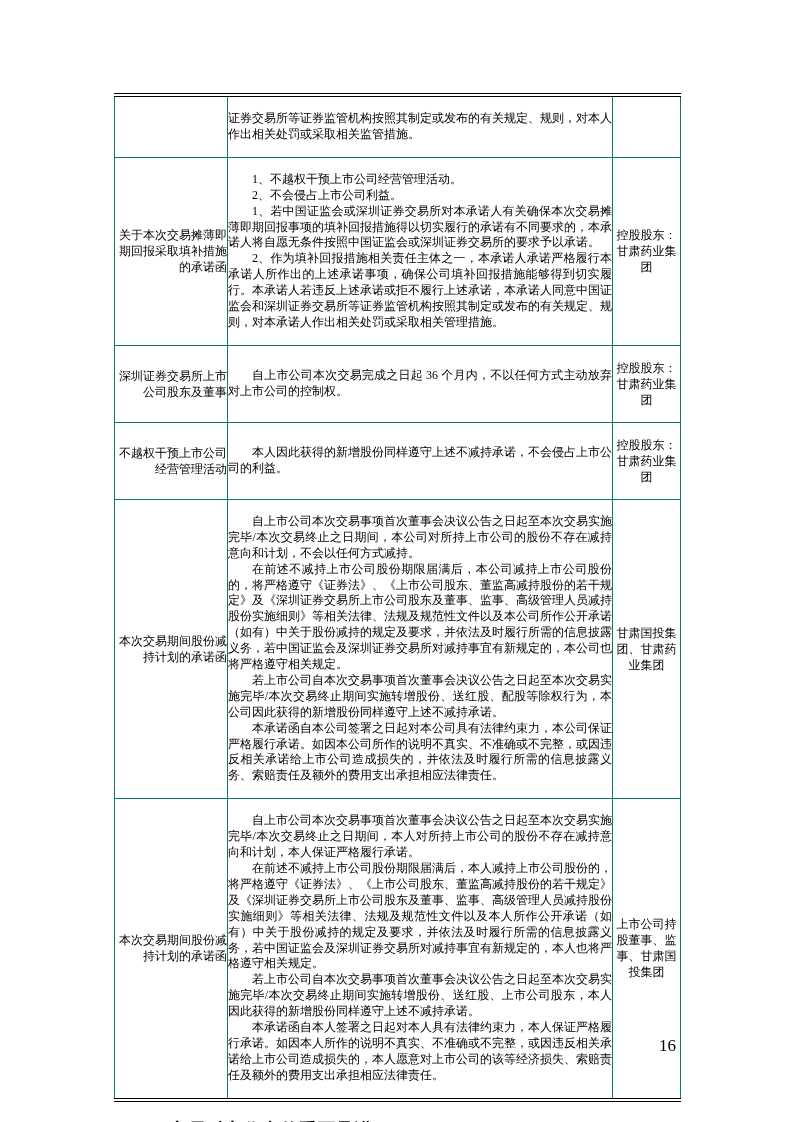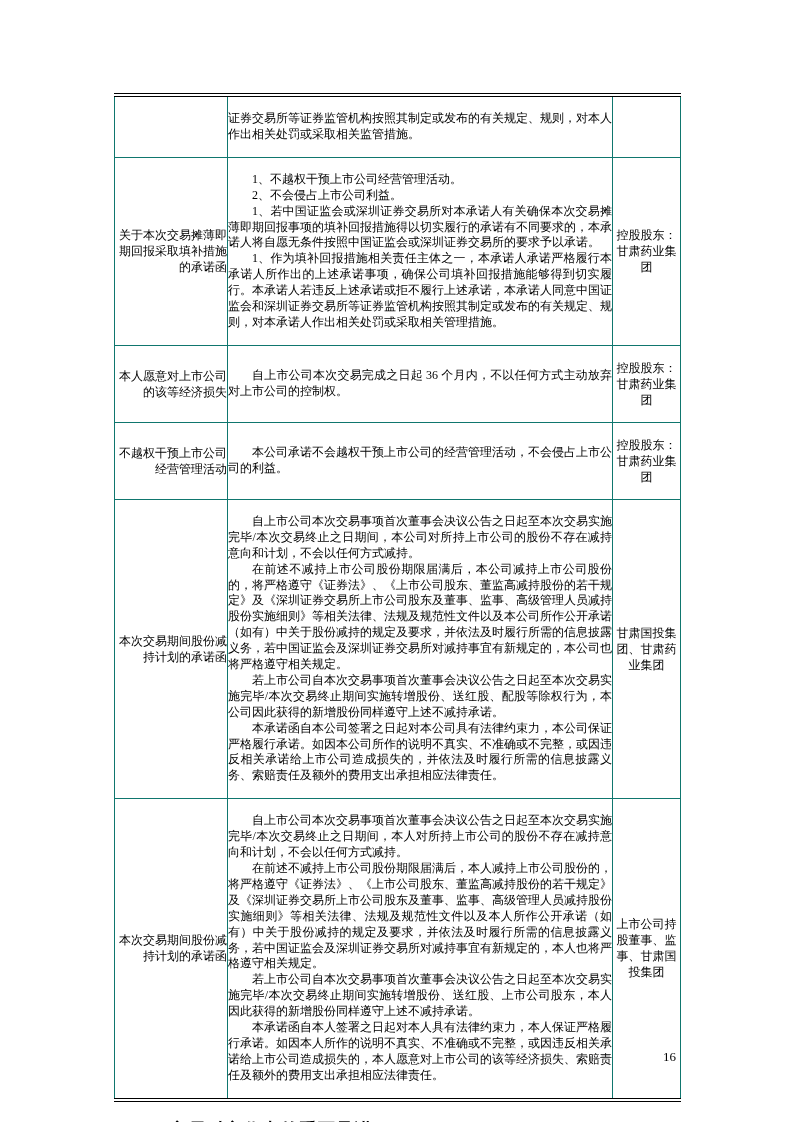--- a/index.html
+++ b/index.html
@@ -78,23 +78,22 @@
     font-weight:bold;
     text-align:center;
     vertical-align:middle;
     height:27px;
     padding:1px 2px;
   }
   .page-number {
     position:absolute;
     top:1036px;
     right:118px;
-    font-size:13px;
+    font-size:17px;
     font-family:"Liberation Serif","DejaVu Serif",serif;
-    margin-top:13px;
   }
 </style>
 </head>
 <body>
 
 <div class="page">
   <div class="content">
 
     <table class="doc">
       <colgroup>
@@ -110,56 +109,56 @@
           </td>
           <td class="party-cell"></td>
         </tr>
 
         <tr class="r2">
           <td class="item-cell">关于本次交易摊薄即期回报采取填补措施的承诺函</td>
           <td class="content-cell">
             <p>1、不越权干预上市公司经营管理活动。</p>
             <p>2、不会侵占上市公司利益。</p>
             <p>1、若中国证监会或深圳证券交易所对本承诺人有关确保本次交易摊薄即期回报事项的填补回报措施得以切实履行的承诺有不同要求的，本承诺人将自愿无条件按照中国证监会或深圳证券交易所的要求予以承诺。</p>
-            <p>1、作为填补回报措施相关责任主体之一，本承诺人承诺严格履行本承诺人所作出的上述承诺事项，确保公司填补回报措施能够得到切实履行。本承诺人若违反上述承诺或拒不履行上述承诺，本承诺人同意中国证监会和深圳证券交易所等证券监管机构按照其制定或发布的有关规定、规则，对本承诺人作出相关处罚或采取相关管理措施。</p>
+            <p>2、作为填补回报措施相关责任主体之一，本承诺人承诺严格履行本承诺人所作出的上述承诺事项，确保公司填补回报措施能够得到切实履行。本承诺人若违反上述承诺或拒不履行上述承诺，本承诺人同意中国证监会和深圳证券交易所等证券监管机构按照其制定或发布的有关规定、规则，对本承诺人作出相关处罚或采取相关管理措施。</p>
           </td>
           <td class="party-cell">控股股东：甘肃药业集团</td>
         </tr>
 
         <tr class="r3">
-          <td class="item-cell">本人愿意对上市公司的该等经济损失</td>
+          <td class="item-cell">深圳证券交易所上市公司股东及董事</td>
           <td class="content-cell">
             <p>自上市公司本次交易完成之日起 36 个月内，不以任何方式主动放弃对上市公司的控制权。</p>
           </td>
           <td class="party-cell">控股股东：甘肃药业集团</td>
         </tr>
 
         <tr class="r4">
           <td class="item-cell">不越权干预上市公司经营管理活动</td>
           <td class="content-cell">
-            <p>本公司承诺不会越权干预上市公司的经营管理活动，不会侵占上市公司的利益。</p>
+            <p>本人因此获得的新增股份同样遵守上述不减持承诺，不会侵占上市公司的利益。</p>
           </td>
           <td class="party-cell">控股股东：甘肃药业集团</td>
         </tr>
 
         <tr class="r5">
           <td class="item-cell">本次交易期间股份减持计划的承诺函</td>
           <td class="content-cell">
             <p>自上市公司本次交易事项首次董事会决议公告之日起至本次交易实施完毕/本次交易终止之日期间，本公司对所持上市公司的股份不存在减持意向和计划，不会以任何方式减持。</p>
             <p>在前述不减持上市公司股份期限届满后，本公司减持上市公司股份的，将严格遵守《证券法》、《上市公司股东、董监高减持股份的若干规定》及《深圳证券交易所上市公司股东及董事、监事、高级管理人员减持股份实施细则》等相关法律、法规及规范性文件以及本公司所作公开承诺（如有）中关于股份减持的规定及要求，并依法及时履行所需的信息披露义务，若中国证监会及深圳证券交易所对减持事宜有新规定的，本公司也将严格遵守相关规定。</p>
             <p>若上市公司自本次交易事项首次董事会决议公告之日起至本次交易实施完毕/本次交易终止期间实施转增股份、送红股、配股等除权行为，本公司因此获得的新增股份同样遵守上述不减持承诺。</p>
             <p>本承诺函自本公司签署之日起对本公司具有法律约束力，本公司保证严格履行承诺。如因本公司所作的说明不真实、不准确或不完整，或因违反相关承诺给上市公司造成损失的，并依法及时履行所需的信息披露义务、索赔责任及额外的费用支出承担相应法律责任。</p>
           </td>
           <td class="party-cell">甘肃国投集团、甘肃药业集团</td>
         </tr>
 
         <tr class="r6">
           <td class="item-cell">本次交易期间股份减持计划的承诺函</td>
           <td class="content-cell">
-            <p>自上市公司本次交易事项首次董事会决议公告之日起至本次交易实施完毕/本次交易终止之日期间，本人对所持上市公司的股份不存在减持意向和计划，不会以任何方式减持。</p>
+            <p>自上市公司本次交易事项首次董事会决议公告之日起至本次交易实施完毕/本次交易终止之日期间，本人对所持上市公司的股份不存在减持意向和计划，本人保证严格履行承诺。</p>
             <p>在前述不减持上市公司股份期限届满后，本人减持上市公司股份的，将严格遵守《证券法》、《上市公司股东、董监高减持股份的若干规定》及《深圳证券交易所上市公司股东及董事、监事、高级管理人员减持股份实施细则》等相关法律、法规及规范性文件以及本人所作公开承诺（如有）中关于股份减持的规定及要求，并依法及时履行所需的信息披露义务，若中国证监会及深圳证券交易所对减持事宜有新规定的，本人也将严格遵守相关规定。</p>
             <p>若上市公司自本次交易事项首次董事会决议公告之日起至本次交易实施完毕/本次交易终止期间实施转增股份、送红股、上市公司股东，本人因此获得的新增股份同样遵守上述不减持承诺。</p>
             <p>本承诺函自本人签署之日起对本人具有法律约束力，本人保证严格履行承诺。如因本人所作的说明不真实、不准确或不完整，或因违反相关承诺给上市公司造成损失的，本人愿意对上市公司的该等经济损失、索赔责任及额外的费用支出承担相应法律责任。</p>
           </td>
           <td class="party-cell">上市公司持股董事、监事、甘肃国投集团</td>
         </tr>
       </tbody>
     </table>
 
     <h2 class="section-heading">（二）交易对方作出的重要承诺</h2>

